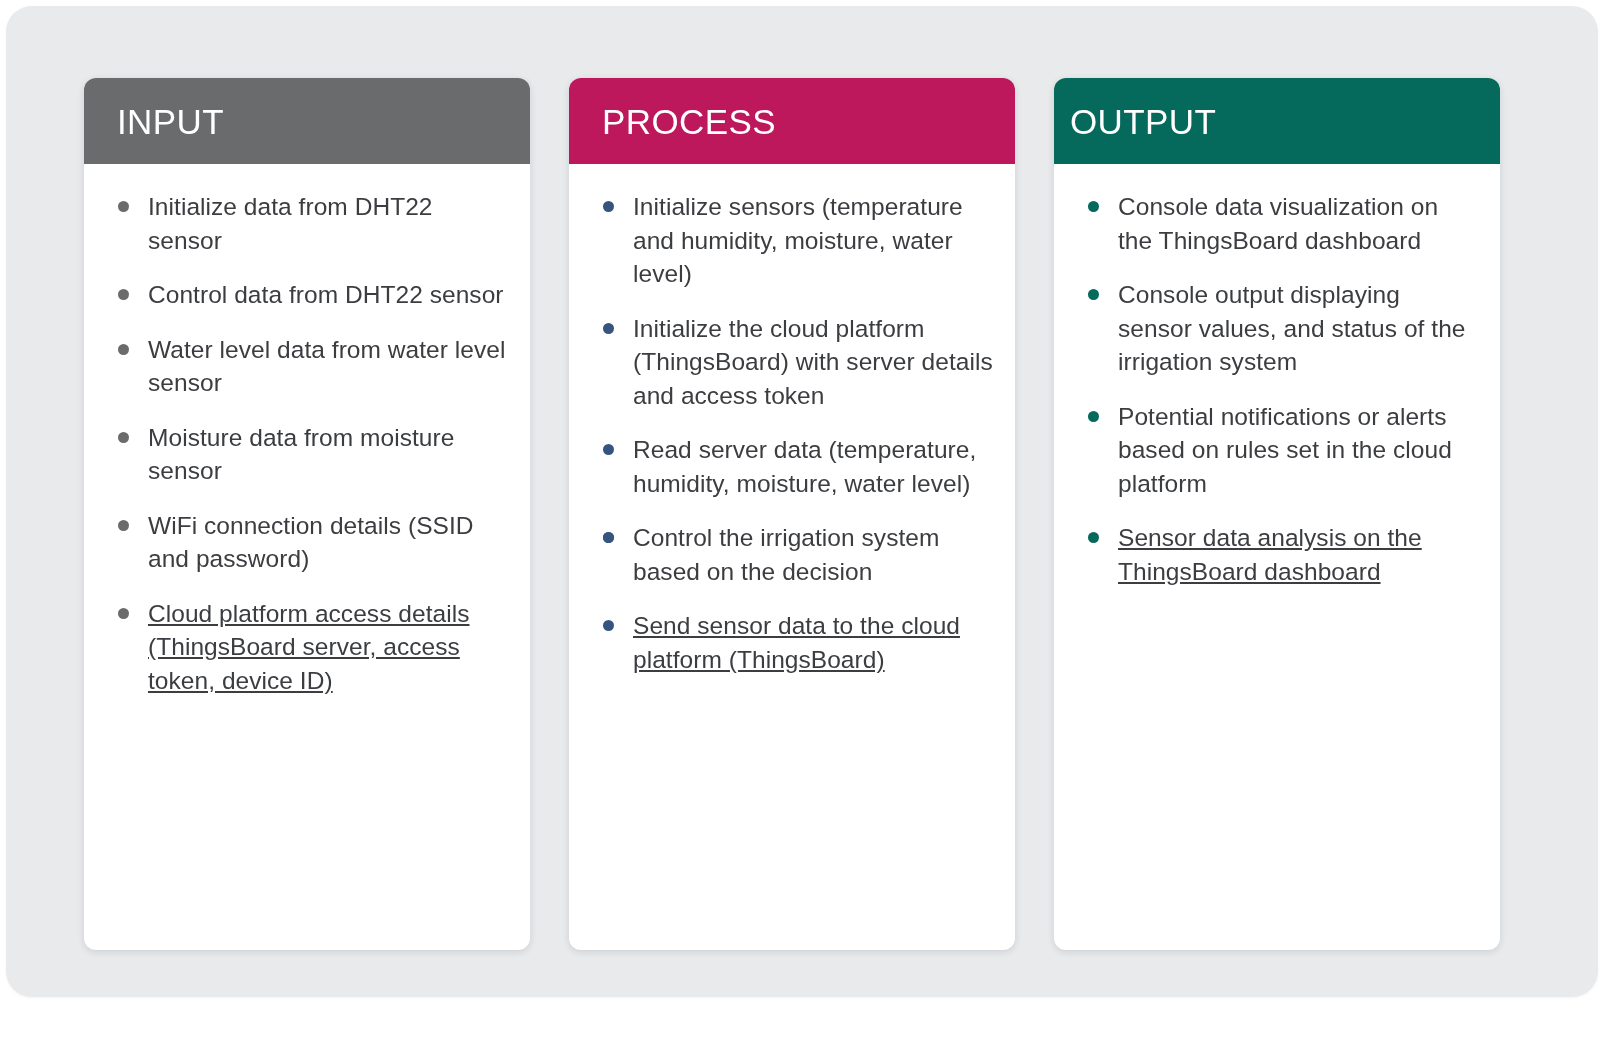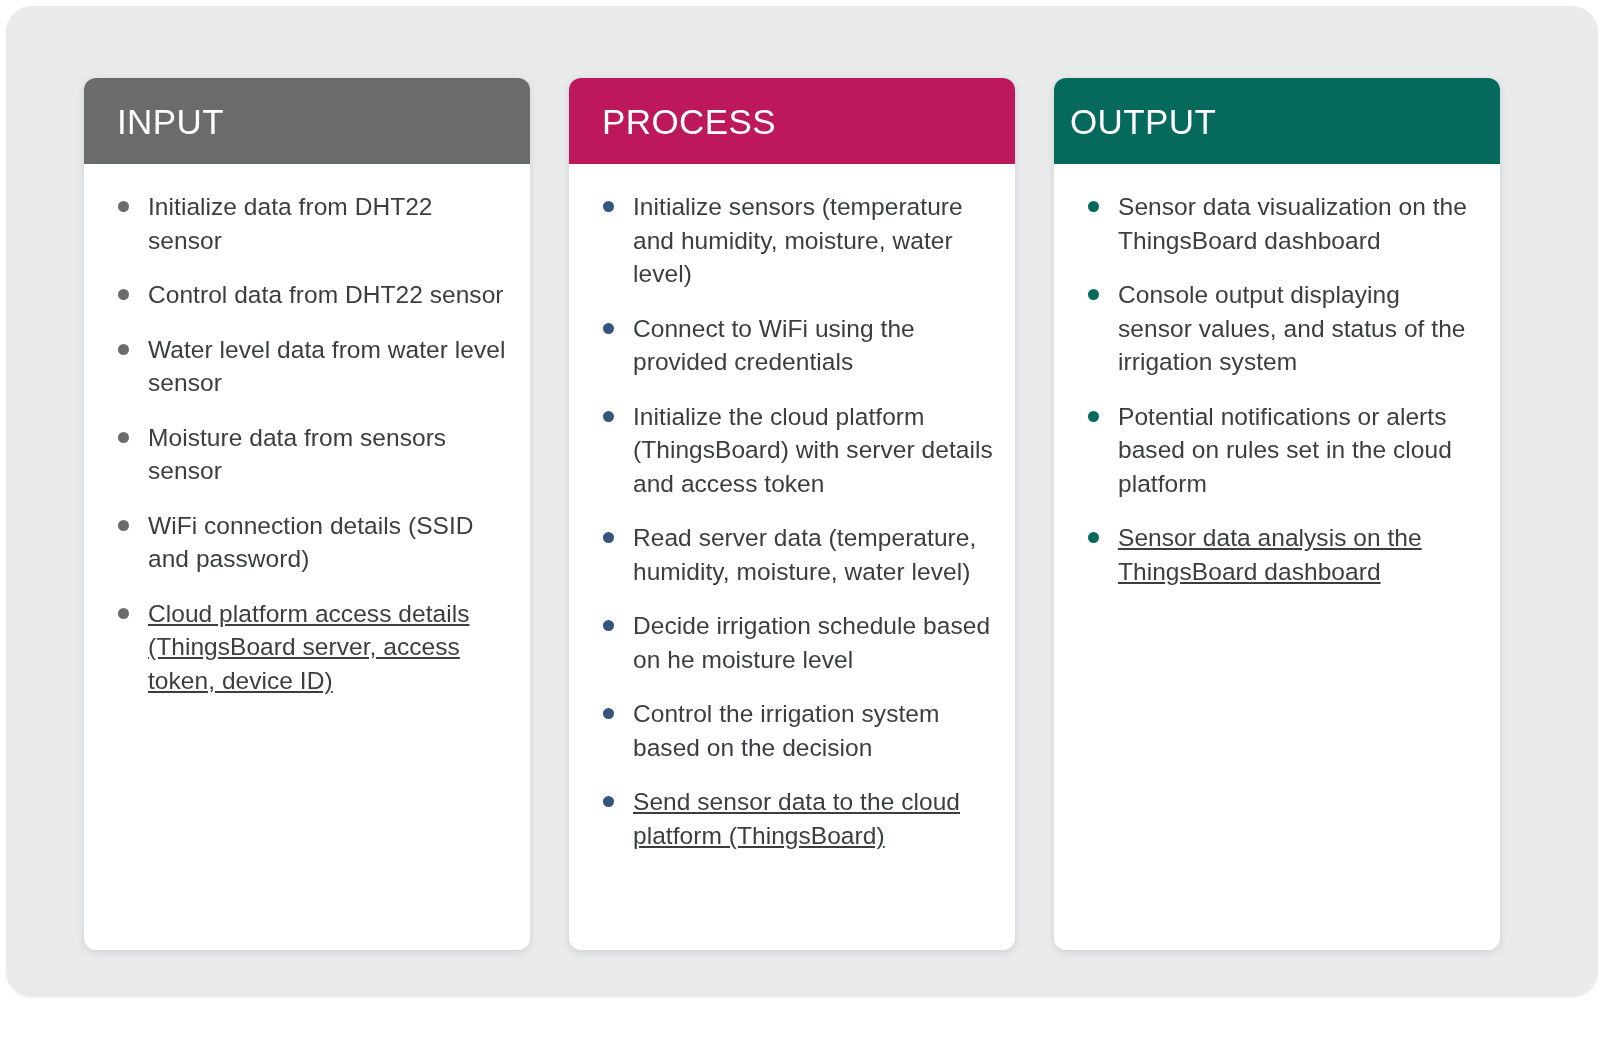--- a/index.html
+++ b/index.html
@@ -137,21 +137,21 @@
             <li>
               <span class="bullet-dot"></span>
               <span>Control data from DHT22 sensor</span>
             </li>
             <li>
               <span class="bullet-dot"></span>
               <span>Water level data from water level sensor</span>
             </li>
             <li>
               <span class="bullet-dot"></span>
-              <span>Moisture data from sensors sensor</span>
+              <span>Moisture data from moisture sensor</span>
             </li>
             <li>
               <span class="bullet-dot"></span>
               <span>WiFi connection details (SSID and password)</span>
             </li>
             <li>
               <span class="bullet-dot"></span>
               <span>Cloud platform access details (ThingsBoard server, access token, device ID)</span>
             </li>
           </ul>
@@ -163,33 +163,28 @@
           <span class="card-header-title">PROCESS</span>
         </div>
         <div class="card-body">
           <ul class="bullet-list">
             <li>
               <span class="bullet-dot"></span>
               <span>Initialize sensors (temperature and humidity, moisture, water level)</span>
             </li>
             <li>
               <span class="bullet-dot"></span>
-              <span>Connect to WiFi using the provided credentials</span>
-            </li>
-            <li>
-              <span class="bullet-dot"></span>
               <span>Initialize the cloud platform (ThingsBoard) with server details and access token</span>
             </li>
             <li>
               <span class="bullet-dot"></span>
               <span>Read server data (temperature, humidity, moisture, water level)</span>
             </li>
             <li>
               <span class="bullet-dot"></span>
-              <span>Decide irrigation schedule based on he moisture level</span>
             </li>
             <li>
               <span class="bullet-dot"></span>
               <span>Control the irrigation system based on the decision</span>
             </li>
             <li>
               <span class="bullet-dot"></span>
               <span>Send sensor data to the cloud platform (ThingsBoard)</span>
             </li>
           </ul>
@@ -197,21 +192,21 @@
       </div>
 
       <div class="card output-card">
         <div class="card-header">
           <span class="card-header-title">OUTPUT</span>
         </div>
         <div class="card-body">
           <ul class="bullet-list">
             <li>
               <span class="bullet-dot"></span>
-              <span>Sensor data visualization on the ThingsBoard dashboard</span>
+              <span>Console data visualization on the ThingsBoard dashboard</span>
             </li>
             <li>
               <span class="bullet-dot"></span>
               <span>Console output displaying sensor values, and status of the irrigation system</span>
             </li>
             <li>
               <span class="bullet-dot"></span>
               <span>Potential notifications or alerts based on rules set in the cloud platform</span>
             </li>
             <li>

